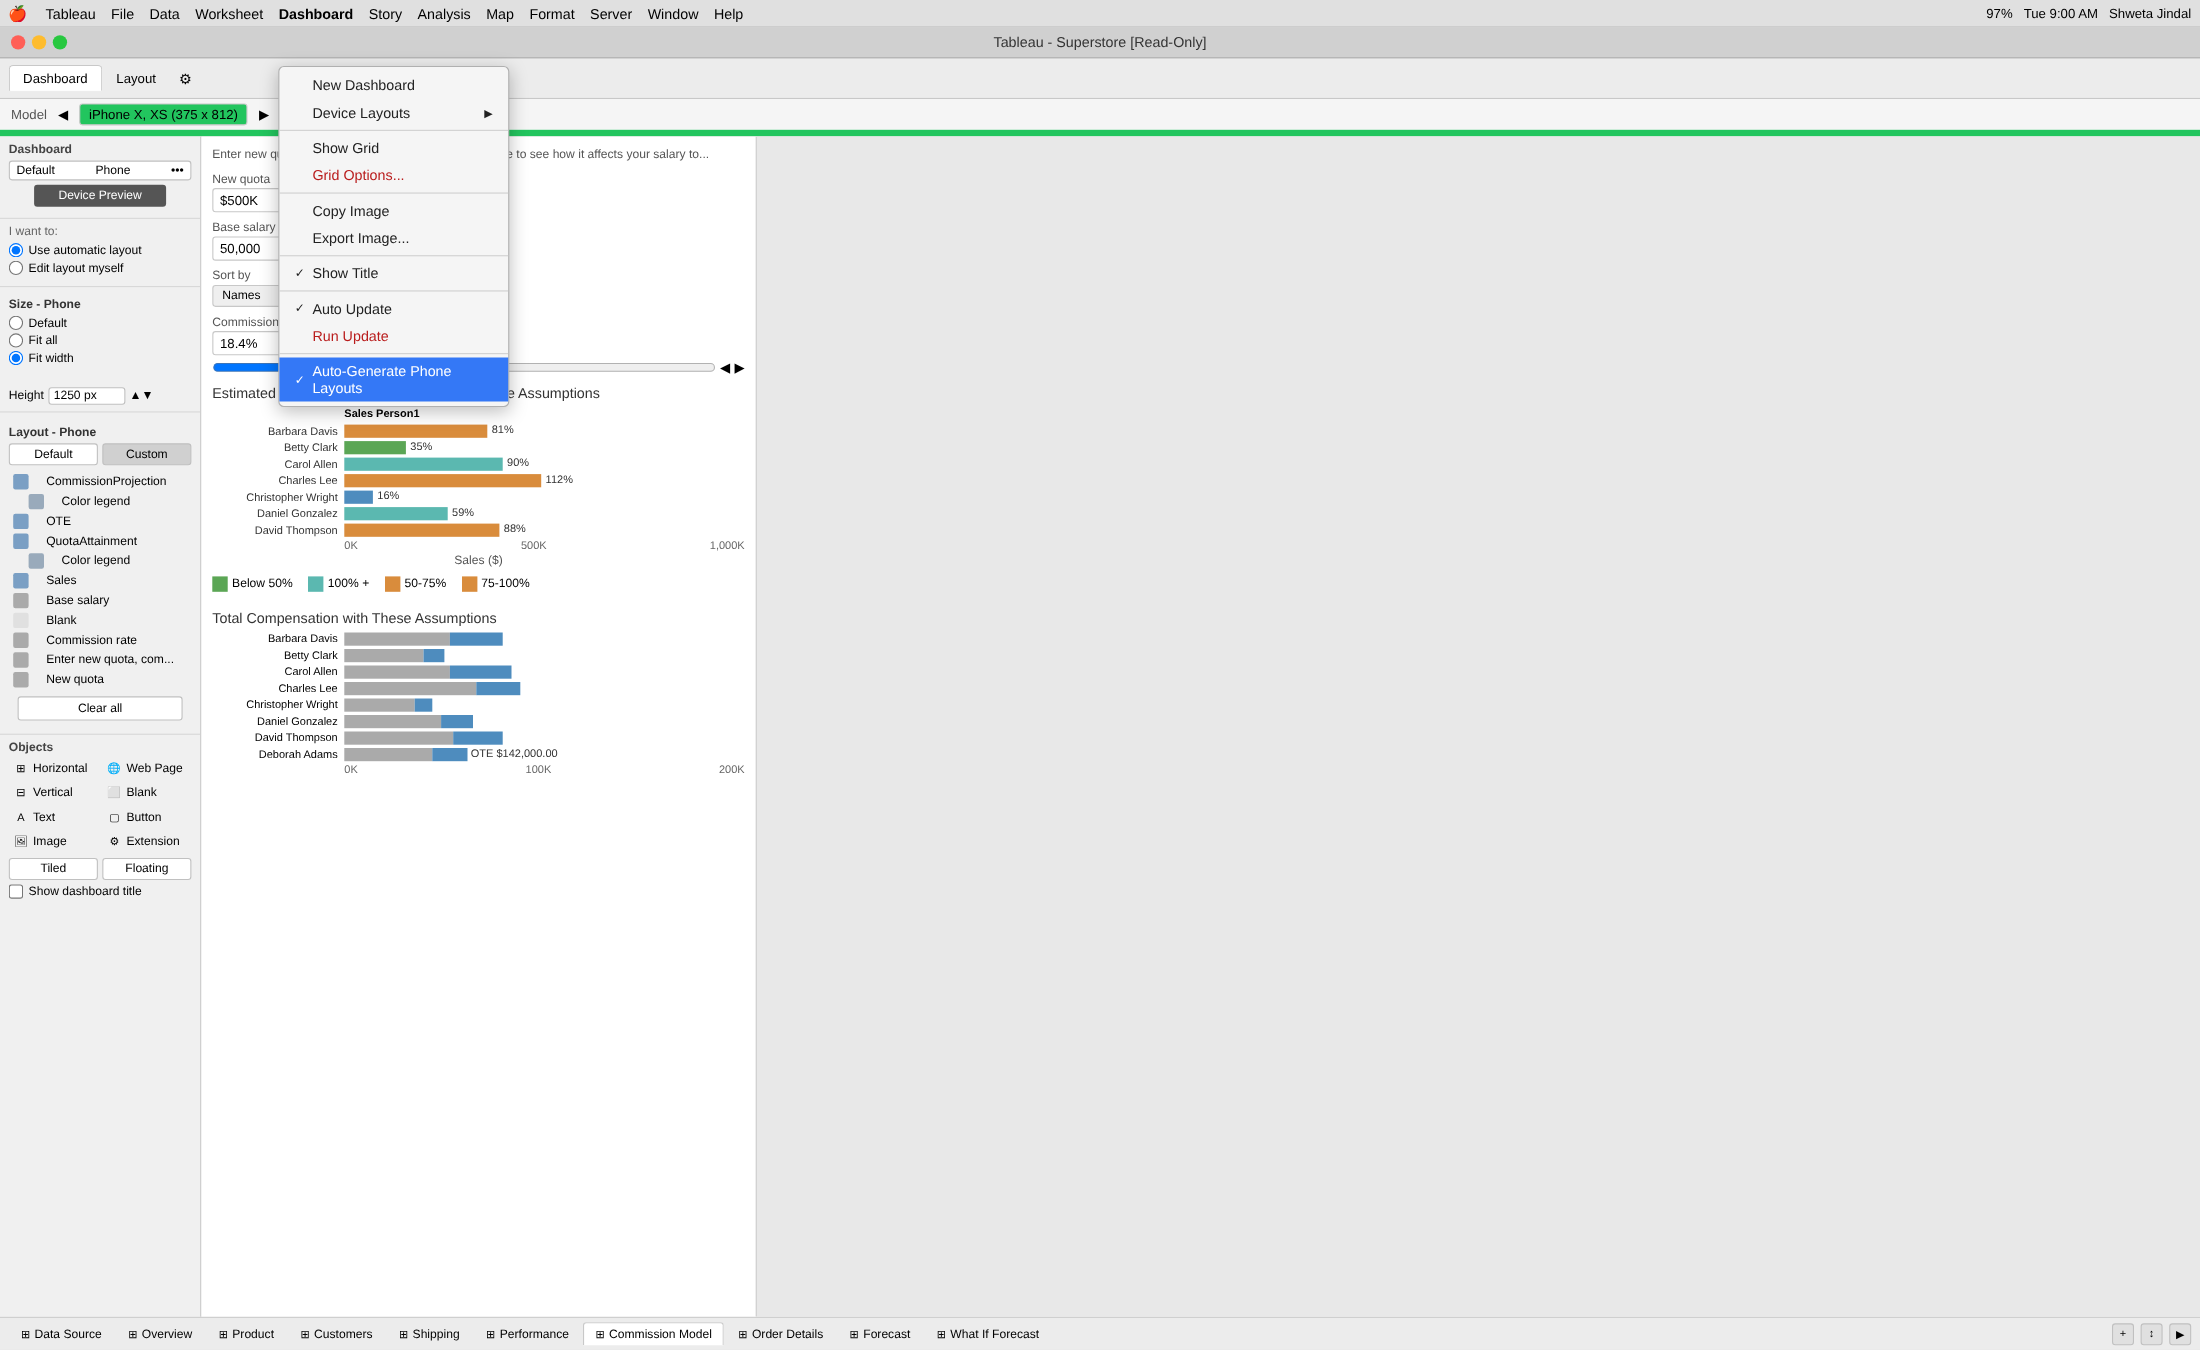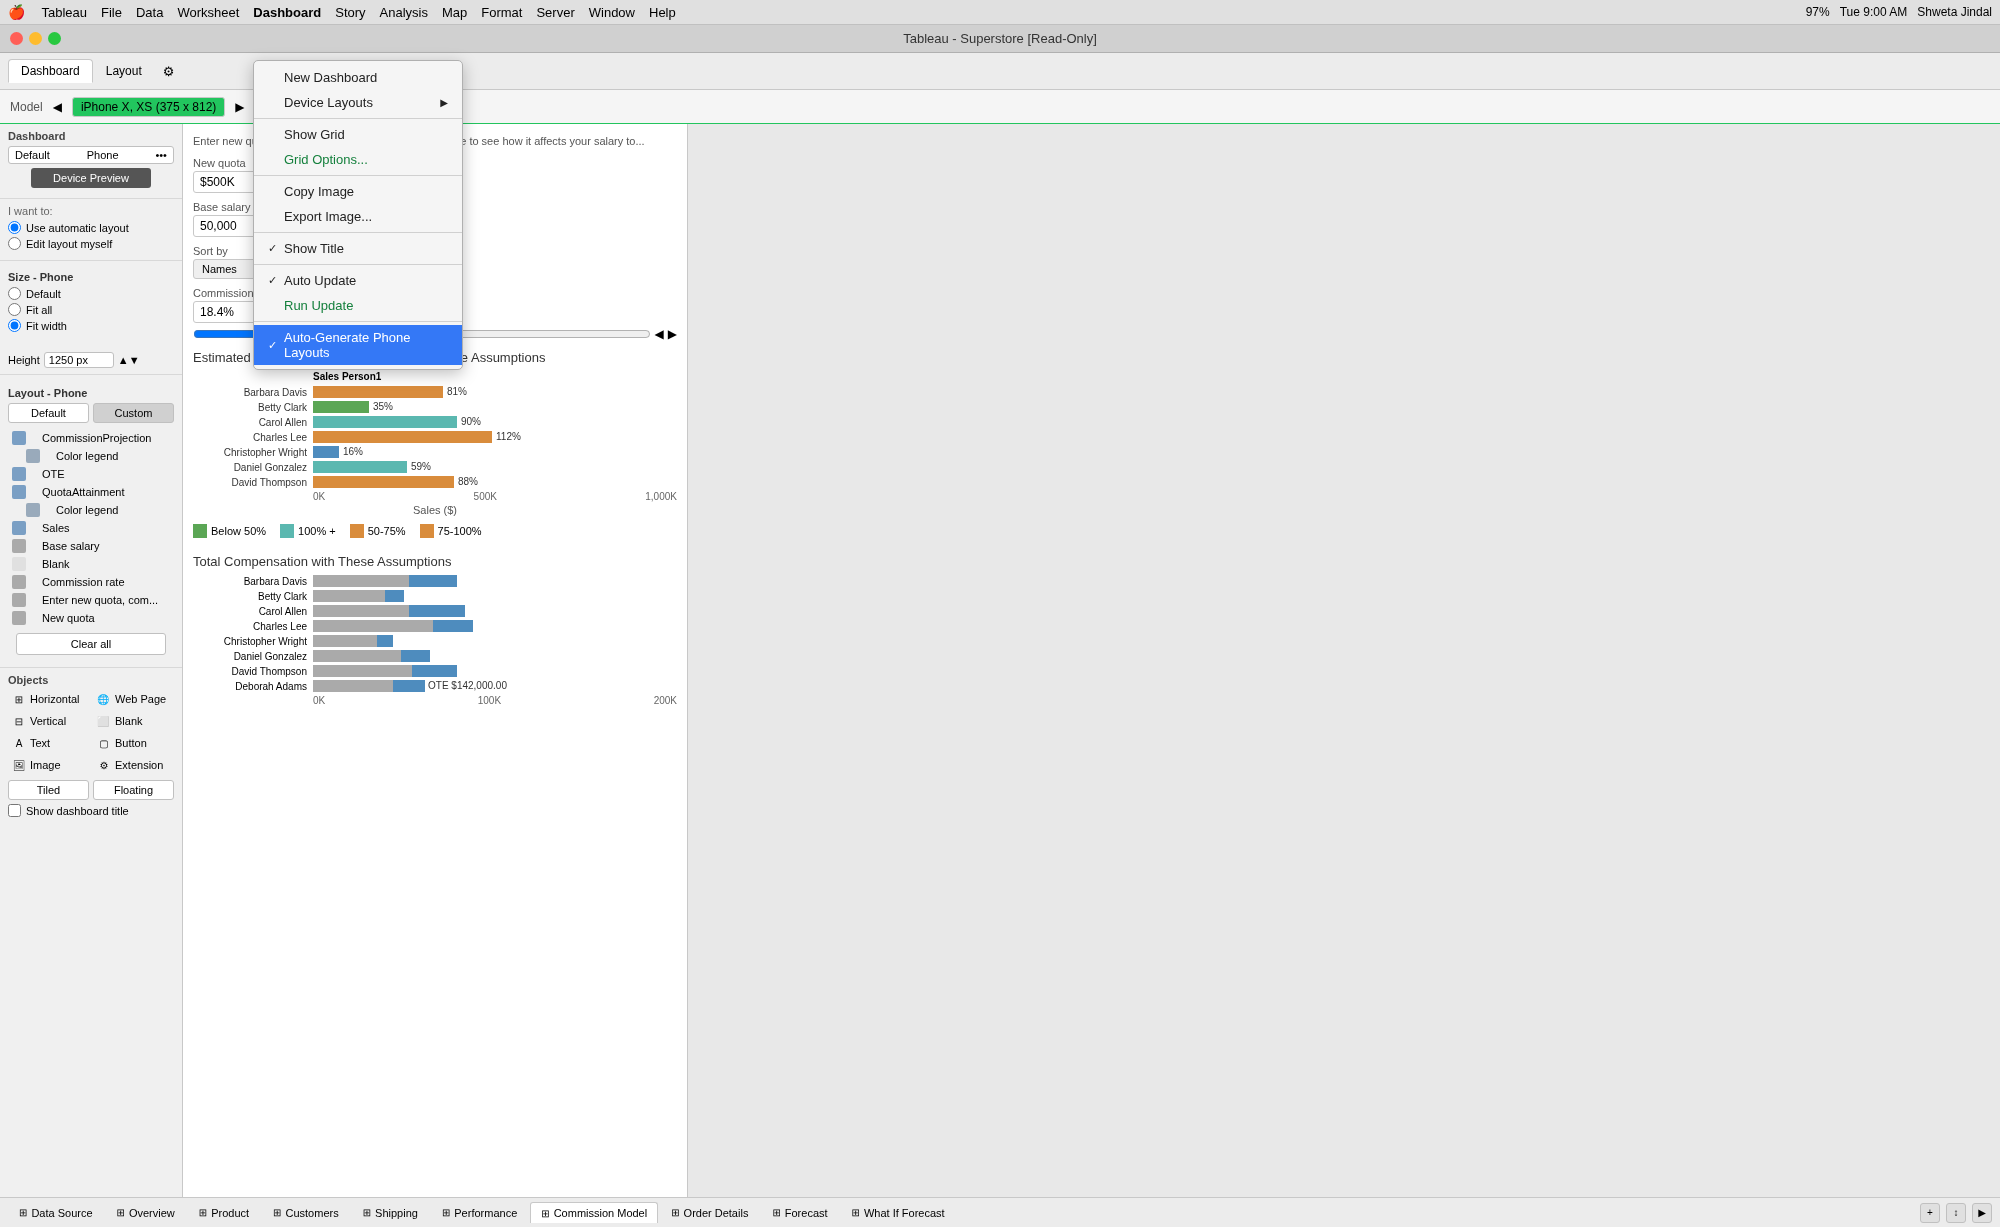--- a/index.html
+++ b/index.html
@@ -62,21 +62,21 @@
     }
     .toolbar-tab-group { display: flex; align-items: center; }
 
     
     .device-bar {
       height: 34px;
       background: #f5f5f5;
       display: flex;
       align-items: center;
       padding: 0 10px;
-      border-bottom: 1px solid #22c55e;
+      border-bottom: 6px solid #22c55e;
       gap: 10px;
       font-size: 12px;
     }
 
     
     .main-layout {
       display: flex;
       height: calc(1227px - 25px - 28px - 37px - 34px - 30px);
     }
 
@@ -173,21 +173,21 @@
     .menu-item-row {
       display: flex;
       align-items: center;
       padding: 5px 14px;
       font-size: 13px;
       cursor: pointer;
       position: relative;
       color: #222;
     }
     .menu-item-row.highlighted { background: #3478f6; color: #fff; }
-    .menu-item-row.disabled { color: #15803d; cursor: default; }
+    .menu-item-row.disabled { color: #b91c1c; cursor: default; }
     .menu-item-check { width: 16px; font-size: 11px; }
     .menu-item-label { flex: 1; }
     .menu-item-arrow { font-size: 10px; }
 
     
     .bottom-tabs {
       height: 30px;
       background: #ececec;
       border-top: 1px solid #c8c8c8;
       display: flex;

